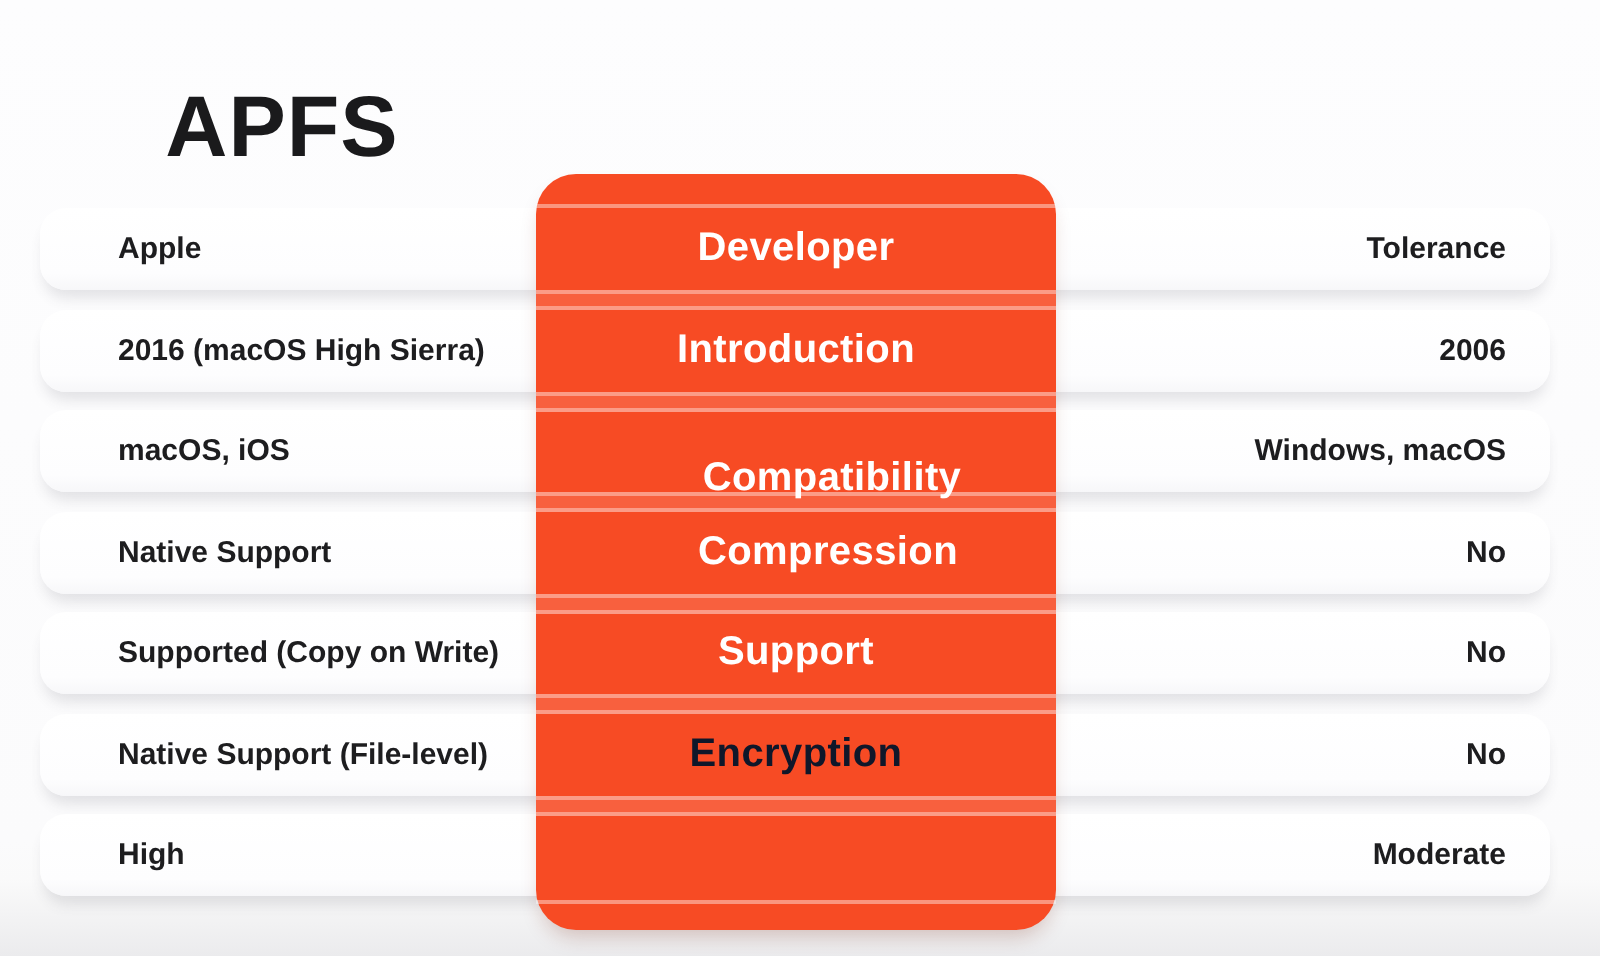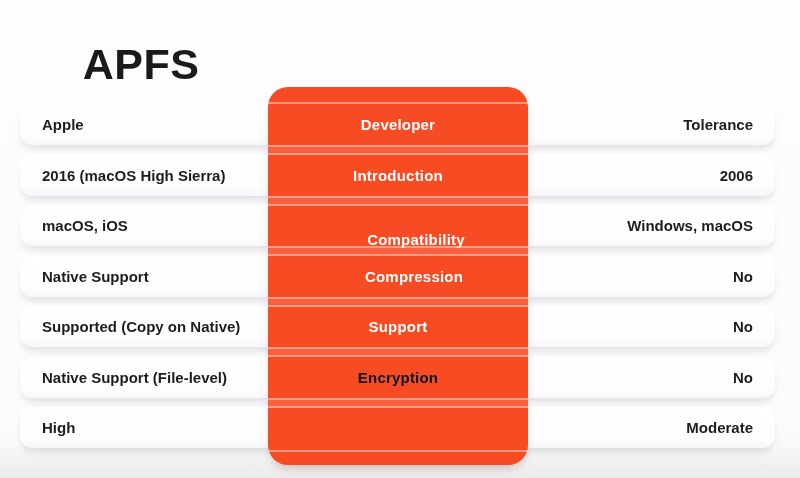--- a/index.html
+++ b/index.html
@@ -38,21 +38,21 @@
     border-radius: 13px;
     box-shadow: 0 6px 7px -2px rgba(70,70,85,0.14);
     display: flex;
     align-items: center;
     justify-content: space-between;
     padding: 0 22px;
     font-size: 15px;
     font-weight: bold;
     color: #1d1d1f;
   }
-  .row-pill .cell { white-space: nowrap; }
+  .row-pill .cell { white-space: nowrap; margin-left: 17px; }
 
   .features-col {
     position: absolute;
     left: 268px;
     top: 87px;
     width: 260px;
     height: 378px;
     border-radius: 20px;
     background: #F74B24;
     z-index: 5;
@@ -60,21 +60,21 @@
   }
   .feature-label {
     position: absolute;
     left: 0;
     width: 100%;
     height: 41px;
     display: flex;
     align-items: center;
     justify-content: center;
     color: #ffffff;
-    font-size: 15px;
+    font-size: 20px;
     font-weight: bold;
     letter-spacing: 0.2px;
     white-space: nowrap;
     z-index: 7;
   }
   .col-gap-stripe {
     position: absolute;
     left: 0;
     width: 100%;
     height: 10px;
@@ -114,21 +114,21 @@
     <span class="cell cell-left">macOS, iOS</span>
     <span class="cell cell-right">Windows, macOS</span>
   </div>
 
   <div class="row-pill" style="top: 255.5px;">
     <span class="cell cell-left">Native Support</span>
     <span class="cell cell-right">No</span>
   </div>
 
   <div class="row-pill" style="top: 306px;">
-    <span class="cell cell-left">Supported (Copy on Native)</span>
+    <span class="cell cell-left">Supported (Copy on Write)</span>
     <span class="cell cell-right">No</span>
   </div>
 
   <div class="row-pill" style="top: 356.5px;">
     <span class="cell cell-left">Native Support (File-level)</span>
     <span class="cell cell-right">No</span>
   </div>
 
   <div class="row-pill" style="top: 407px;">
     <span class="cell cell-left">High</span>

